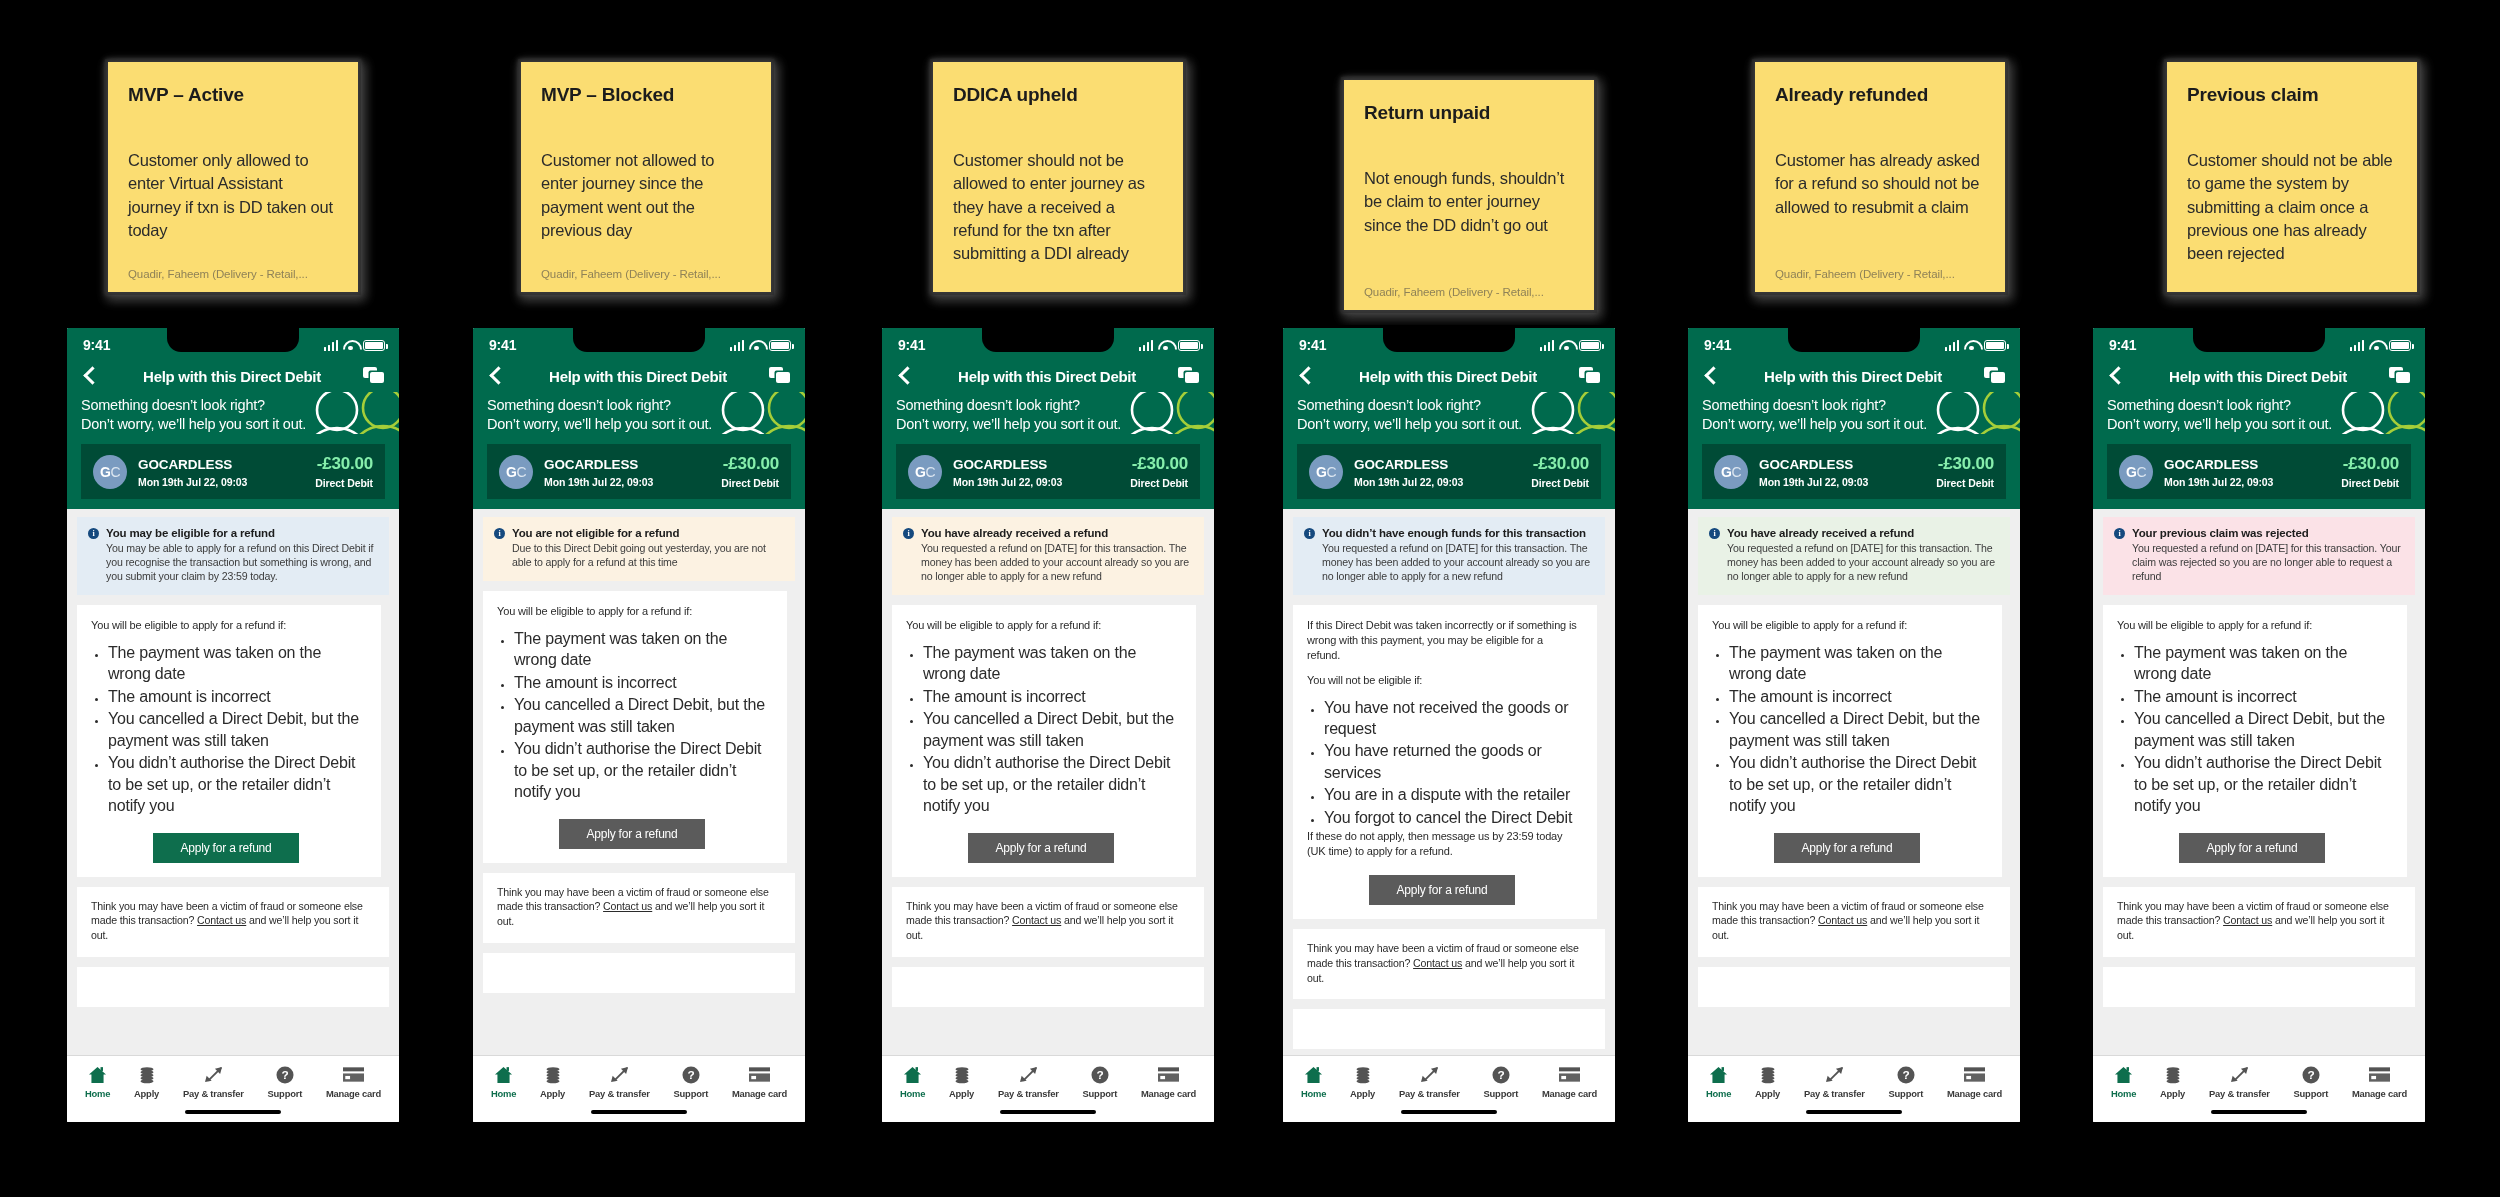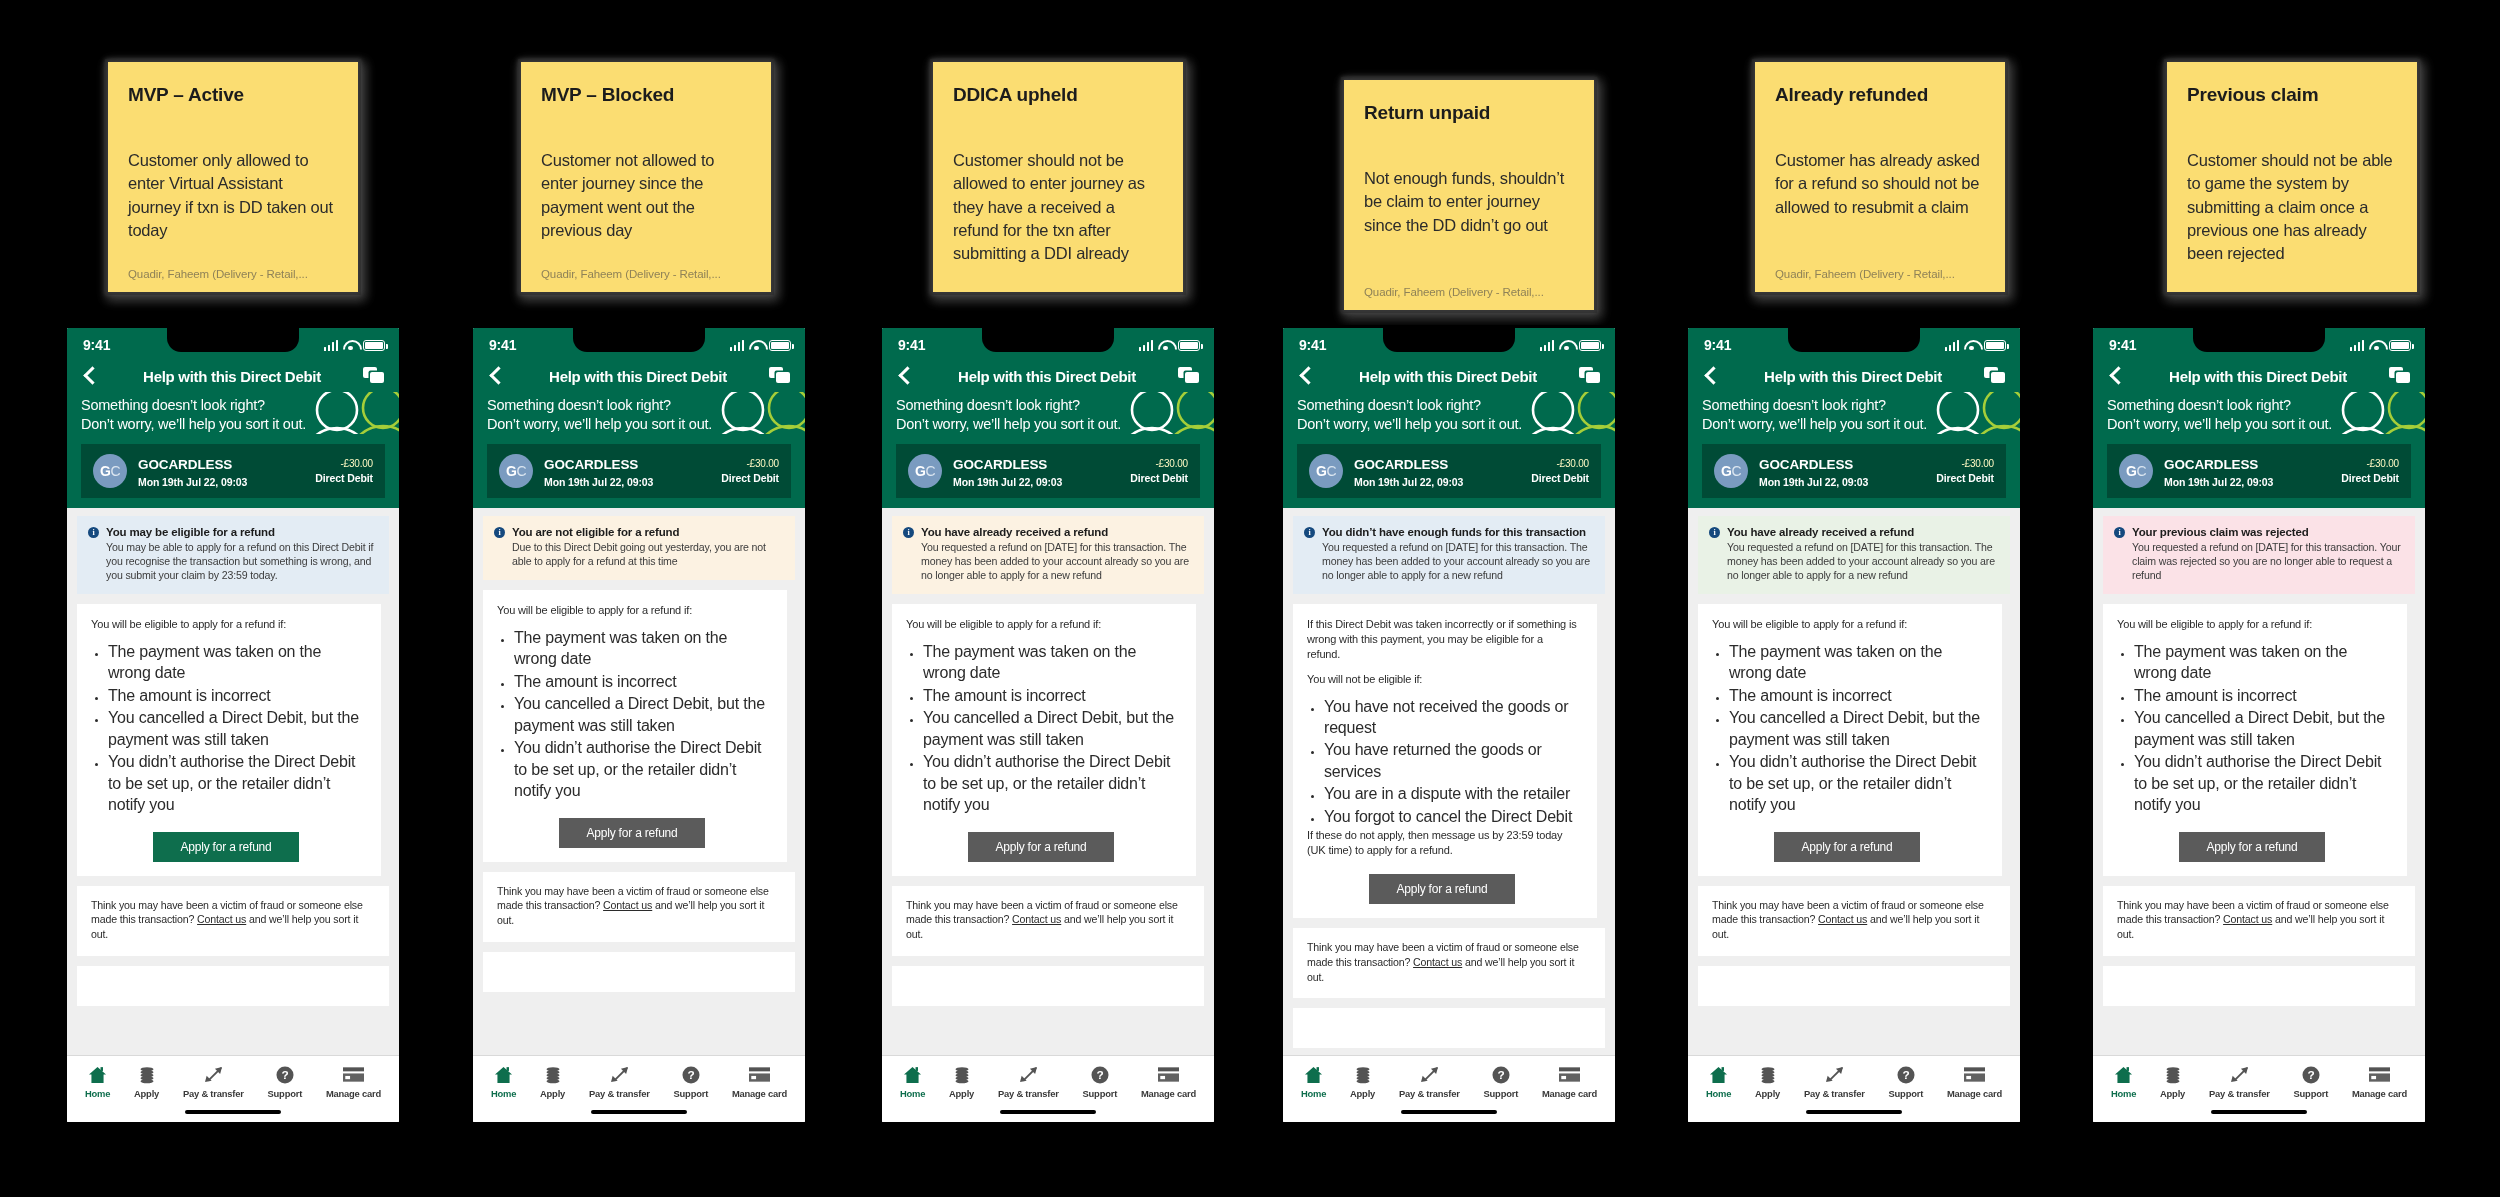--- a/index.html
+++ b/index.html
@@ -118,21 +118,21 @@
     width: 34px; height: 34px; border-radius: 50%;
     background: #7A9BC0; color: #fff; flex: 0 0 34px;
     display: flex; align-items: center; justify-content: center;
     font-size: 14px; font-weight: bold; letter-spacing: -0.5px;
   }
   .gc-badge span:nth-child(2) { font-weight: normal; color: #dce6f0; }
   .txn-mid { flex: 1; min-width: 0; }
   .txn-name { color: #fff; font-size: 13.5px; font-weight: bold; letter-spacing: -0.1px; }
   .txn-date { color: #fff; font-size: 10.5px; font-weight: bold; margin-top: 3px; letter-spacing: -0.1px; }
   .txn-right { text-align: right; }
-  .txn-amount { color: #fef9c3; font-size: 10px; font-weight: normal; letter-spacing: -0.2px; }
+  .txn-amount { color: #86efac; font-size: 17px; font-weight: bold; letter-spacing: -0.2px; }
   .txn-type { color: #fff; font-size: 10.5px; font-weight: bold; margin-top: 3px; letter-spacing: -0.1px; }
 
   
   .phone-body { flex: 1; background: #EFEFEF; overflow: hidden; display: flex; flex-direction: column; }
 
   .alert {
     background: #E3ECF4; margin: 8px 10px 0 10px; padding: 9px 11px 11px 11px;
     display: flex; gap: 7px;
   }
   .alert.cream { background: #FCF2E2; }

